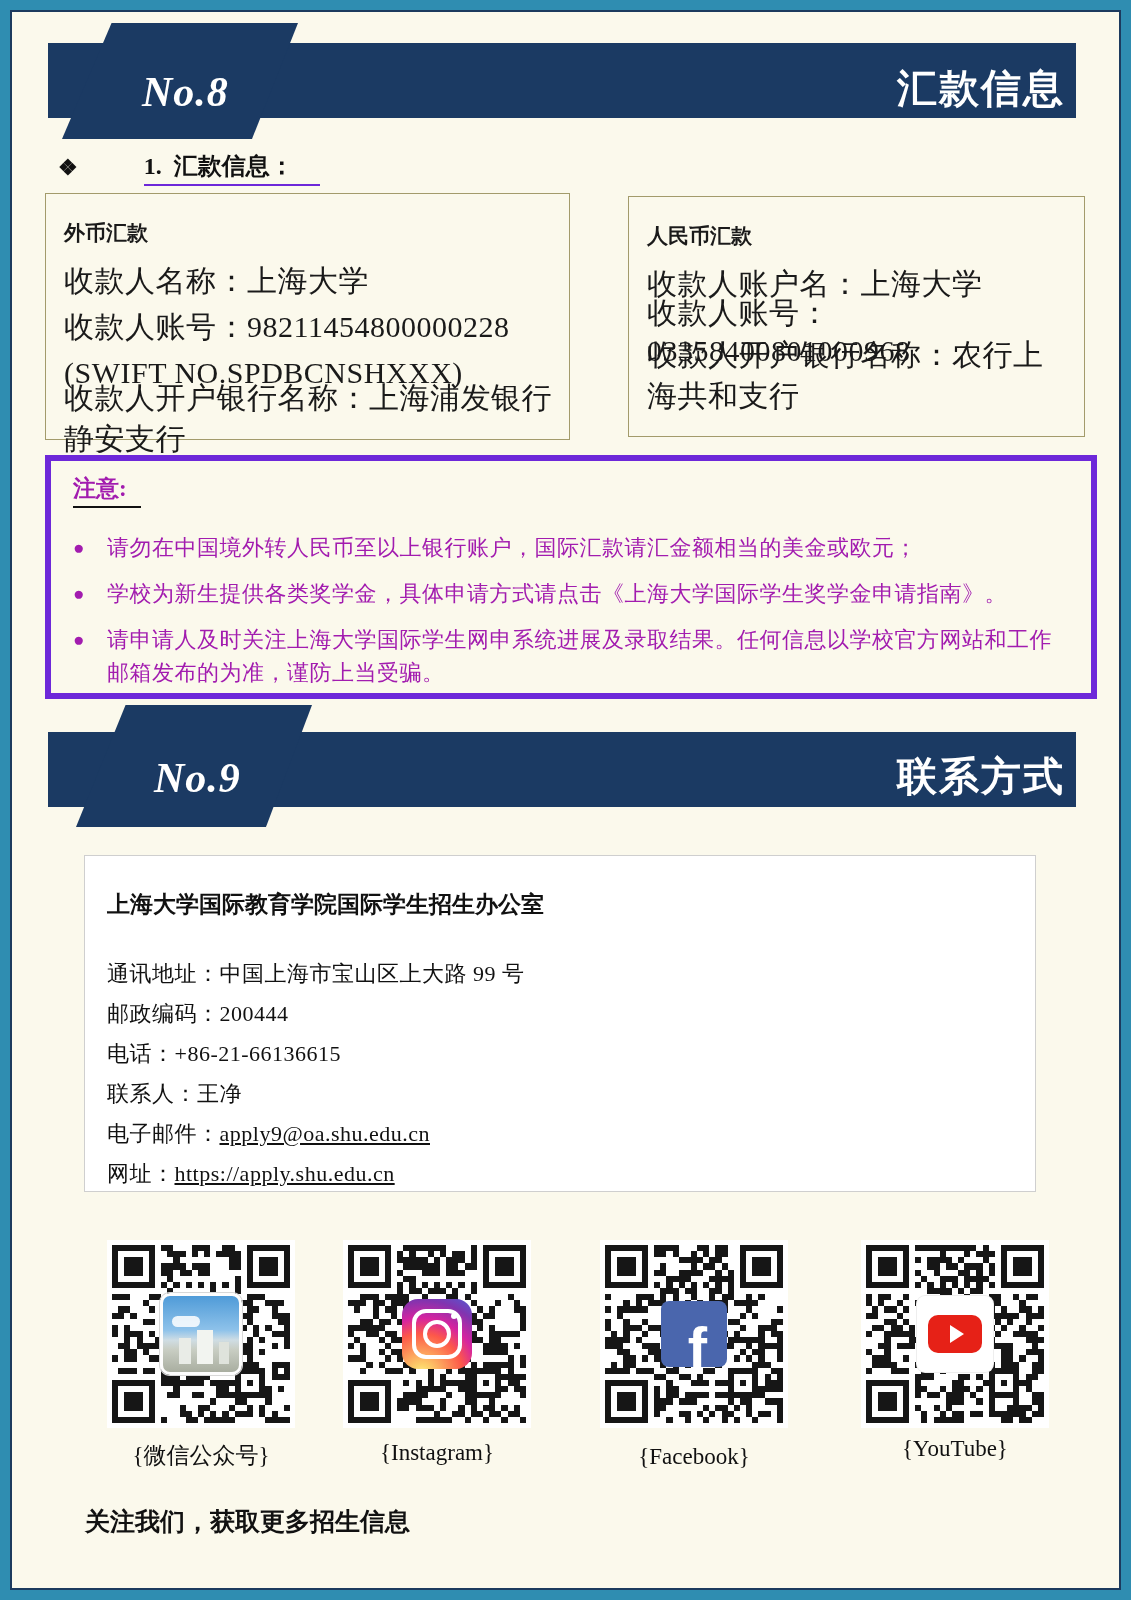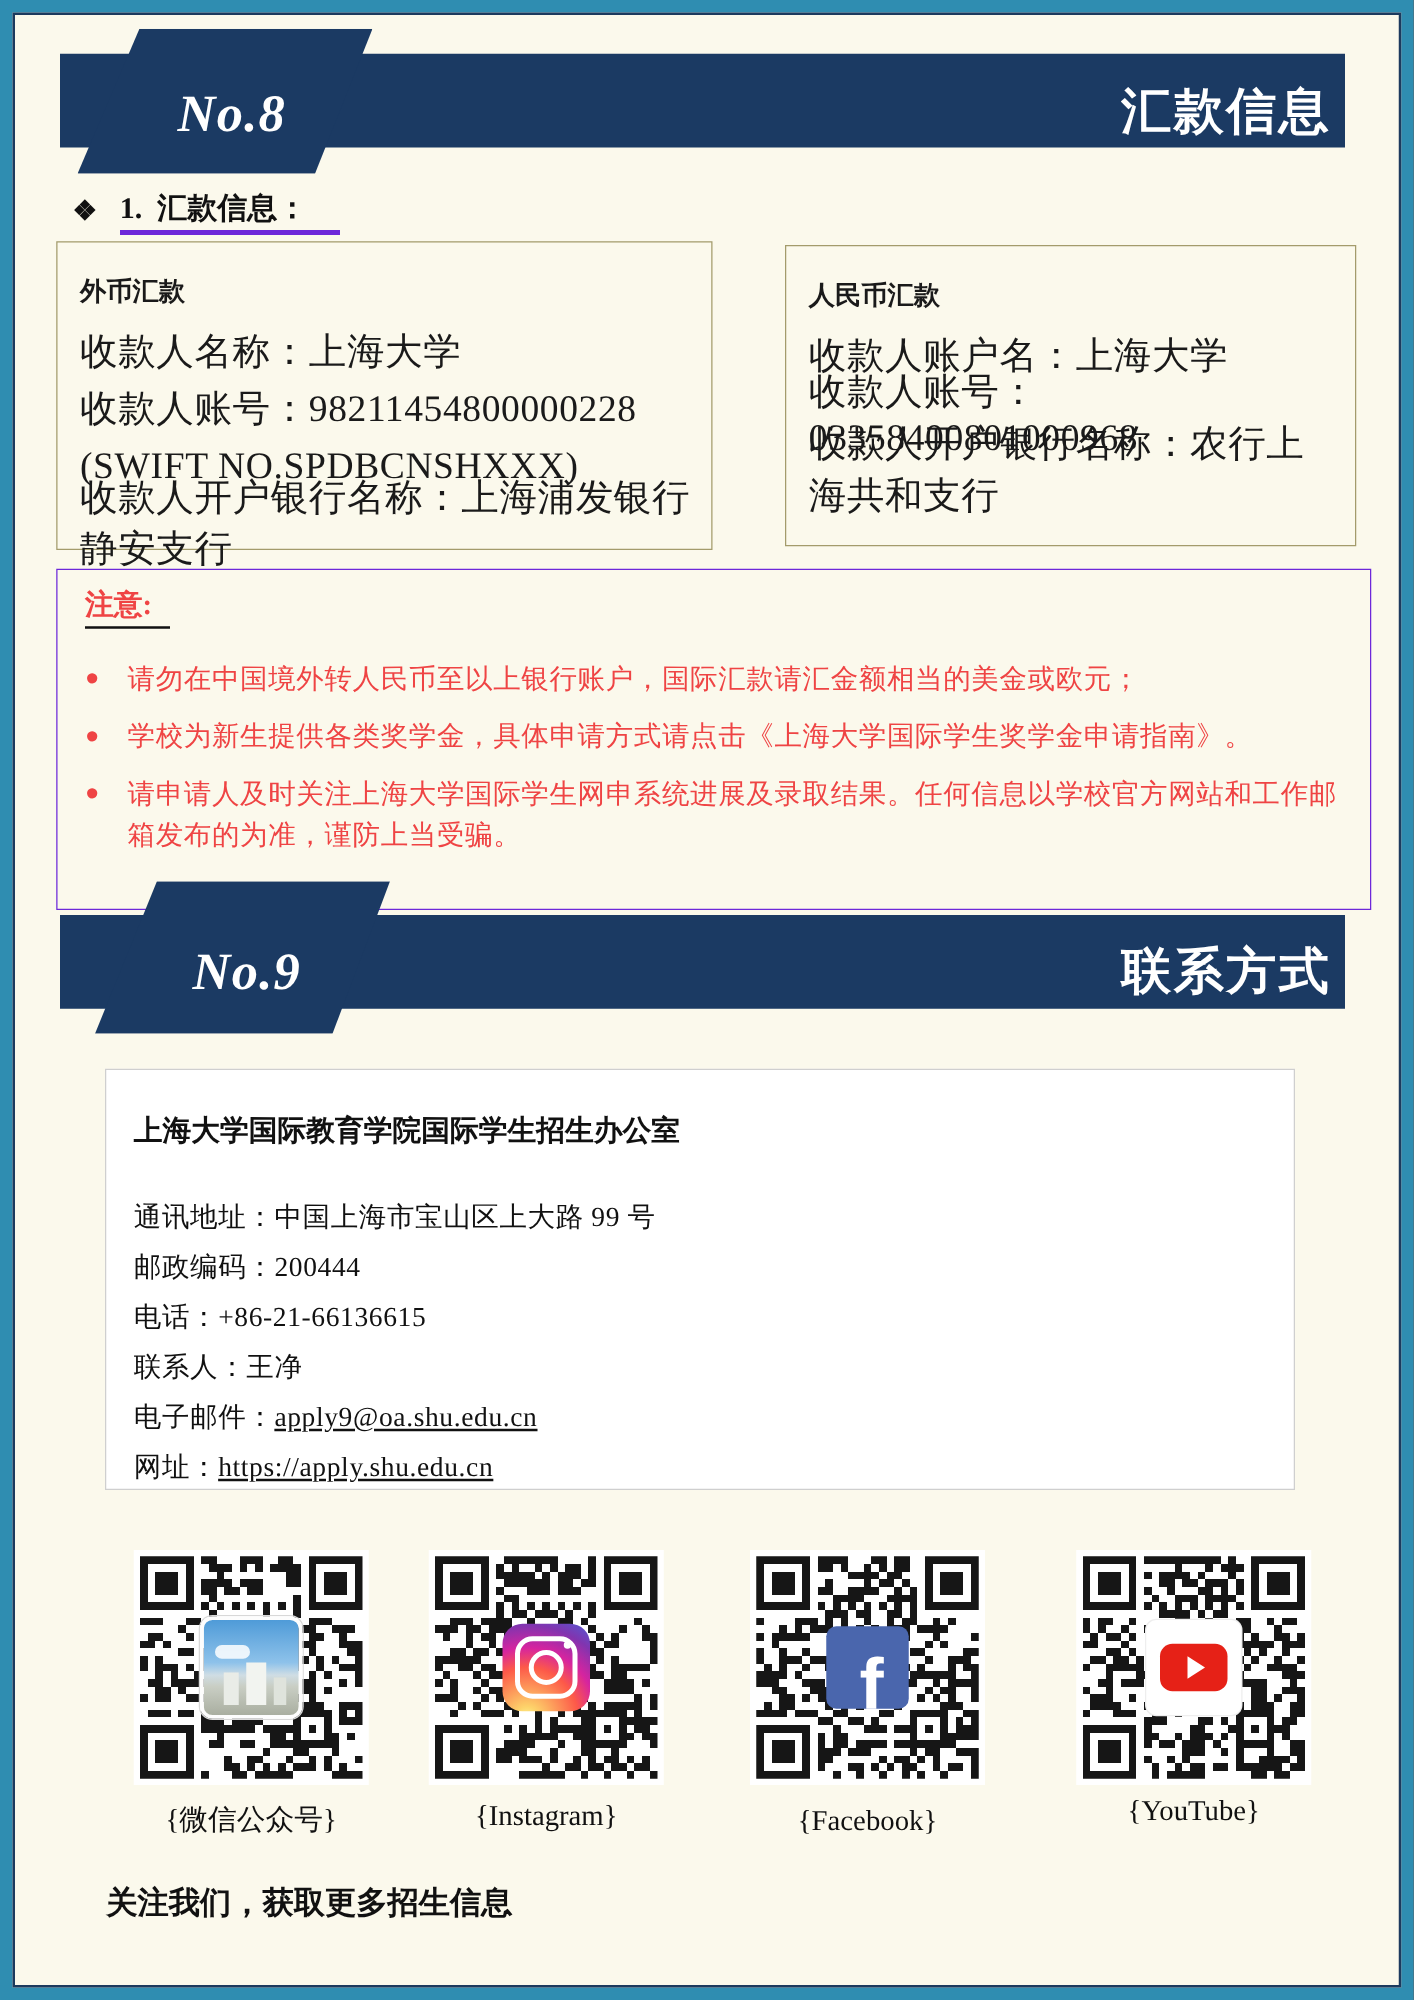--- a/index.html
+++ b/index.html
@@ -32,35 +32,35 @@
     font-family:"Liberation Sans","DejaVu Sans",sans-serif;font-size:40px;
     letter-spacing:2px;
   }
   
   .section-heading{
     position:absolute;left:46px;top:138px;display:flex;align-items:center;
     font-size:24px;font-weight:bold;color:#111;
   }
   .diamond{font-size:22px;margin-right:18px;}
   .section-heading-text{
-    white-space:pre;border-bottom:4px solid #6d28d9;padding-right:26px;padding-bottom:2px;
+    white-space:pre;border-bottom:2px solid #6d28d9;padding-right:26px;padding-bottom:2px;margin-left:48px;
   }
   
   .info-box{
     position:absolute;box-sizing:border-box;border:1px solid #A39B6B;
     padding:14px 16px 10px 18px;color:#1a1a1a;
   }
   .info-box .box-title{font-weight:bold;font-size:21px;height:50px;display:flex;align-items:center;}
   .info-box .box-row{font-size:30px;height:46px;display:flex;align-items:center;letter-spacing:0.5px;}
   #foreign-box{left:33px;top:181px;width:525px;height:247px;}
   #rmb-box{left:616px;top:184px;width:457px;height:241px;}
   
   #notice-box{
-    position:absolute;left:33px;top:443px;width:1052px;height:273px;box-sizing:border-box;
-    border:1px solid #6d28d9;padding:12px 22px 0 22px;color:#ef4444;
+    position:absolute;left:33px;top:443px;width:1052px;height:244px;box-sizing:border-box;
+    border:6px solid #6d28d9;padding:12px 22px 0 22px;color:#a21caf;
   }
   .notice-title{
     display:inline-block;font-weight:bold;font-size:23px;
     border-bottom:2px solid #111;padding-right:14px;padding-bottom:2px;margin-bottom:10px;
   }
   .notice-item{display:flex;font-size:22px;line-height:33px;margin-top:13px;}
   .notice-bullet{width:34px;flex:0 0 34px;font-size:19px;line-height:33px;}
   .notice-text{flex:1;letter-spacing:0.5px;}
   
   #contact-box{

